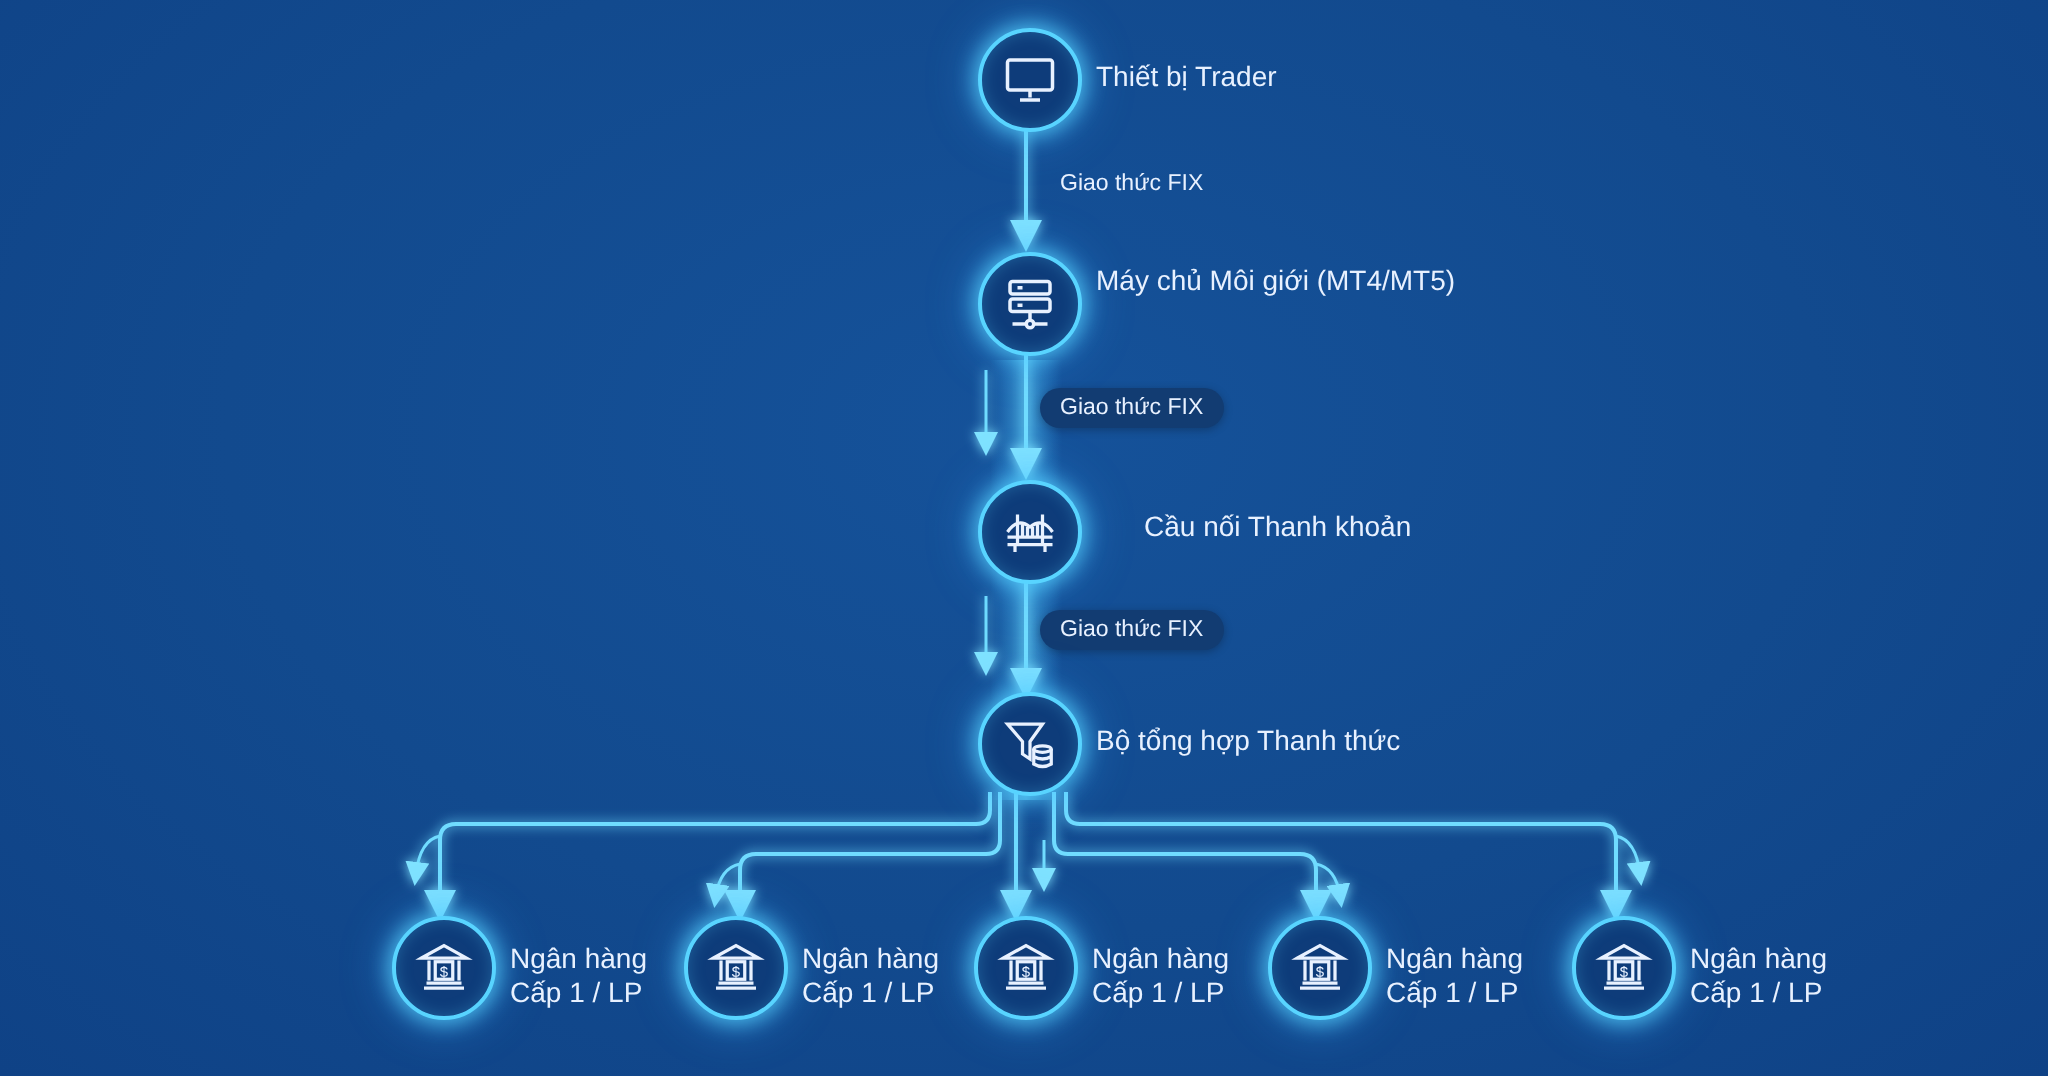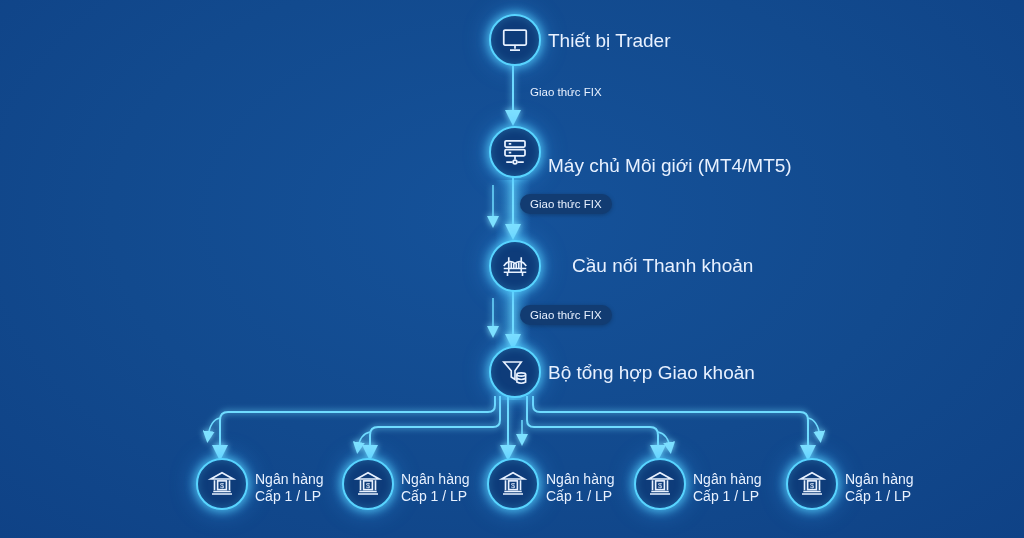--- a/index.html
+++ b/index.html
@@ -10,21 +10,21 @@
   }
   svg.wires { position:absolute; left:0; top:0; }
   .node {
     position:absolute; width:48px; height:48px; border-radius:50%;
     background:#0e3c7a; border:2px solid #58d4ff;
     box-shadow: 0 0 10px 2px rgba(88,212,255,0.75), 0 0 22px 4px rgba(60,170,255,0.35), inset 0 0 8px rgba(88,212,255,0.25);
     display:flex; align-items:center; justify-content:center;
   }
   .node svg { width:30px; height:30px; }
   .label {
-    position:absolute; color:#e8f1ff; font-size:19px; white-space:nowrap;
+    position:absolute; color:#e8f1ff; font-size:14px; white-space:nowrap;
   }
   .bank-label { position:absolute; color:#e8f1ff; font-size:14px; line-height:17px; }
   .pill {
     position:absolute; background:#123c72; color:#e8f1ff; font-size:11.5px;
     padding:4px 10px; border-radius:12px; box-shadow:0 1px 4px rgba(0,0,0,0.25);
   }
   .plain { position:absolute; color:#e8f1ff; font-size:11.5px; }
 </style>
 </head>
 <body>
@@ -84,21 +84,21 @@
 
 <div class="node" style="left:489px;top:126px;">
   <svg viewBox="0 0 24 24" fill="none" stroke="#e8f1ff" stroke-width="1.4">
     <rect x="4" y="3" width="16" height="5" rx="1"></rect>
       <rect x="4" y="10" width="16" height="5" rx="1"></rect>
     <path d="M12 15 v3 M5 20 h5 M14 20 h5"></path>
       <circle cx="12" cy="20" r="1.5"></circle>
     <path d="M7 5.5 h2 M7 12.5 h2"></path>
   </svg>
 </div>
-<div class="label" style="left:548px;top:155px;">Máy chủ Môi giới (MT4/MT5)</div>
+<div class="label" style="left:548px;top:132px;">Máy chủ Môi giới (MT4/MT5)</div>
 
 <div class="pill" style="left:520px;top:194px;">Giao thức FIX</div>
 
 <div class="node" style="left:489px;top:240px;">
   <svg viewBox="0 0 24 24" fill="none" stroke="#e8f1ff" stroke-width="1.3">
     <path d="M3 14 h18 M3 17 h18"></path>
       <path d="M7 5 v12 M17 5 v12"></path>
     <path d="M3 12 Q7 6 12 10 Q17 6 21 12"></path>
       <path d="M9 9v5 M11 10v4 M13 10v4 M15 9v5"></path>
     <path d="M6 17 v3 M18 17 v3"></path>
@@ -108,21 +108,21 @@
 
 <div class="pill" style="left:520px;top:305px;">Giao thức FIX</div>
 
 <div class="node" style="left:489px;top:346px;">
   <svg viewBox="0 0 24 24" fill="none" stroke="#e8f1ff" stroke-width="1.3">
     <path d="M3 4 h14 l-5 7 v7 l-3 -2 v-5 z"></path>
     <ellipse cx="17" cy="14" rx="3.5" ry="1.3"></ellipse>
       <path d="M13.5 14 v6 q3.5 2 7 0 v-6 M13.5 17 q3.5 2 7 0"></path>
   </svg>
 </div>
-<div class="label" style="left:548px;top:362px;">Bộ tổng hợp Giao khoản</div>
+<div class="label" style="left:548px;top:362px;">Bộ tổng hợp Thanh thức</div>
 
 <div class="node" style="left:196px;top:458px;">
   <svg viewBox="0 0 24 24" fill="none" stroke="#e8f1ff" stroke-width="1.3">
     <path d="M3 8 L12 3 L21 8 Z M4 20 h16 M5 18 h14"></path>
       <path d="M6 9v8 M18 9v8"></path>
       <rect x="8.5" y="9.5" width="7" height="7"></rect>
     <text x="12" y="15.5" font-size="6" text-anchor="middle" fill="#e8f1ff" stroke="none">$</text>
   </svg>
 </div>
 <div class="bank-label" style="left:255px;top:471px;">

